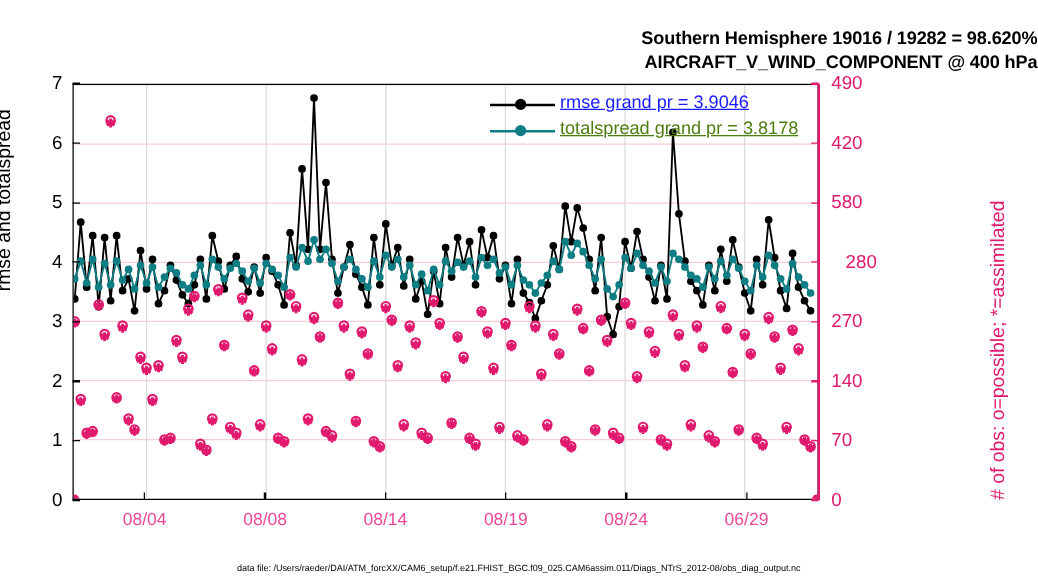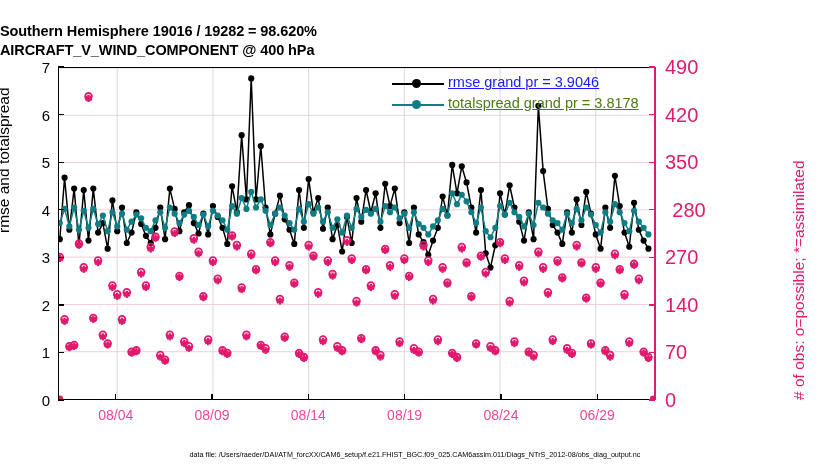--- a/index.html
+++ b/index.html
@@ -4,40 +4,40 @@
 <style>
   html,body{margin:0;padding:0;}
   body{
     width:830px;height:470px;background:#ffffff;overflow:hidden;
     font-family:"Liberation Sans", sans-serif;
     -webkit-font-smoothing:antialiased;
   }
   #root{position:relative;width:830px;height:470px;}
 
   .title-block{
-    position:absolute;left:0;top:22px;width:830px;text-align:left;
+    position:absolute;left:0;top:22px;width:830px;text-align:right;
     font-weight:bold;font-size:14.5px;color:#000;line-height:19px;
     letter-spacing:-0.1px;
   }
   .title-line2{font-size:14.5px;}
 
   
   #plot{
     position:absolute;left:58px;top:67px;width:597px;height:333px;
     border:1.3px solid #000;box-sizing:border-box;background:#fff;
   }
   #gridlayer,#datalayer{position:absolute;left:0;top:0;width:100%;height:100%;}
   #gridlayer line.h{stroke:#f7cdd8;stroke-width:1;}
   #gridlayer line.v{stroke:#d9d9d9;stroke-width:1;}
   .ylab-left{
     position:absolute;font-size:15px;color:#000;text-align:right;width:44px;
     transform:translateY(-50%);
   }
   .ylab-right{
-    position:absolute;font-size:20px;color:#e01a6e;text-align:left;width:48px;
+    position:absolute;font-size:15px;color:#e01a6e;text-align:left;width:48px;
     transform:translateY(-50%);
   }
   .xlab{
     position:absolute;font-size:14px;color:#ec4899;text-align:center;width:70px;
     transform:translateX(-50%);
   }
   .tickmark-l,.tickmark-r{position:absolute;height:1.3px;}
   .tickmark-l{background:#000;width:6px;}
   .tickmark-r{background:#e01a6e;width:6px;}
   .tickmark-x{position:absolute;width:1.3px;height:6px;background:#000;}
@@ -890,31 +890,31 @@
       <div class="ylab-right" style="left: 665px; top: 400px;">0</div>
       <div class="tickmark-r" style="left: 649px; top: 399.4px;"></div>
       <div class="ylab-right" style="left: 665px; top: 352.429px;">70</div>
       <div class="tickmark-r" style="left: 649px; top: 351.829px;"></div>
       <div class="ylab-right" style="left: 665px; top: 304.857px;">140</div>
       <div class="tickmark-r" style="left: 649px; top: 304.257px;"></div>
       <div class="ylab-right" style="left: 665px; top: 257.286px;">270</div>
       <div class="tickmark-r" style="left: 649px; top: 256.686px;"></div>
       <div class="ylab-right" style="left: 665px; top: 209.714px; text-align: center;">280</div>
       <div class="tickmark-r" style="left: 649px; top: 209.114px;"></div>
-      <div class="ylab-right" style="left: 665px; top: 162.143px;">350</div>
+      <div class="ylab-right" style="left: 665px; top: 162.143px;">580</div>
       <div class="tickmark-r" style="left: 649px; top: 161.543px;"></div>
       <div class="ylab-right" style="left: 665px; top: 114.571px;">420</div>
       <div class="tickmark-r" style="left: 649px; top: 113.971px;"></div>
       <div class="ylab-right" style="left: 665px; top: 67px;">490</div>
       <div class="tickmark-r" style="left: 649px; top: 66.4px;"></div>
     </div>
   <div id="ticks-x">
       <div class="xlab" style="left: 115.774px; top: 407px;">08/04</div>
       <div class="tickmark-x" style="left: 115.174px; top: 394px;"></div>
-      <div class="xlab" style="left: 212.065px; top: 407px;">08/09</div>
+      <div class="xlab" style="left: 212.065px; top: 407px;">08/08</div>
       <div class="tickmark-x" style="left: 211.465px; top: 394px;"></div>
       <div class="xlab" style="left: 308.355px; top: 407px;">08/14</div>
       <div class="tickmark-x" style="left: 307.755px; top: 394px;"></div>
       <div class="xlab" style="left: 404.645px; top: 407px;">08/19</div>
       <div class="tickmark-x" style="left: 404.045px; top: 394px;"></div>
       <div class="xlab" style="left: 500.935px; top: 407px;">08/24</div>
       <div class="tickmark-x" style="left: 500.335px; top: 394px;"></div>
       <div class="xlab" style="left: 597.226px; top: 407px;">06/29</div>
       <div class="tickmark-x" style="left: 596.626px; top: 394px;"></div>
     </div>

